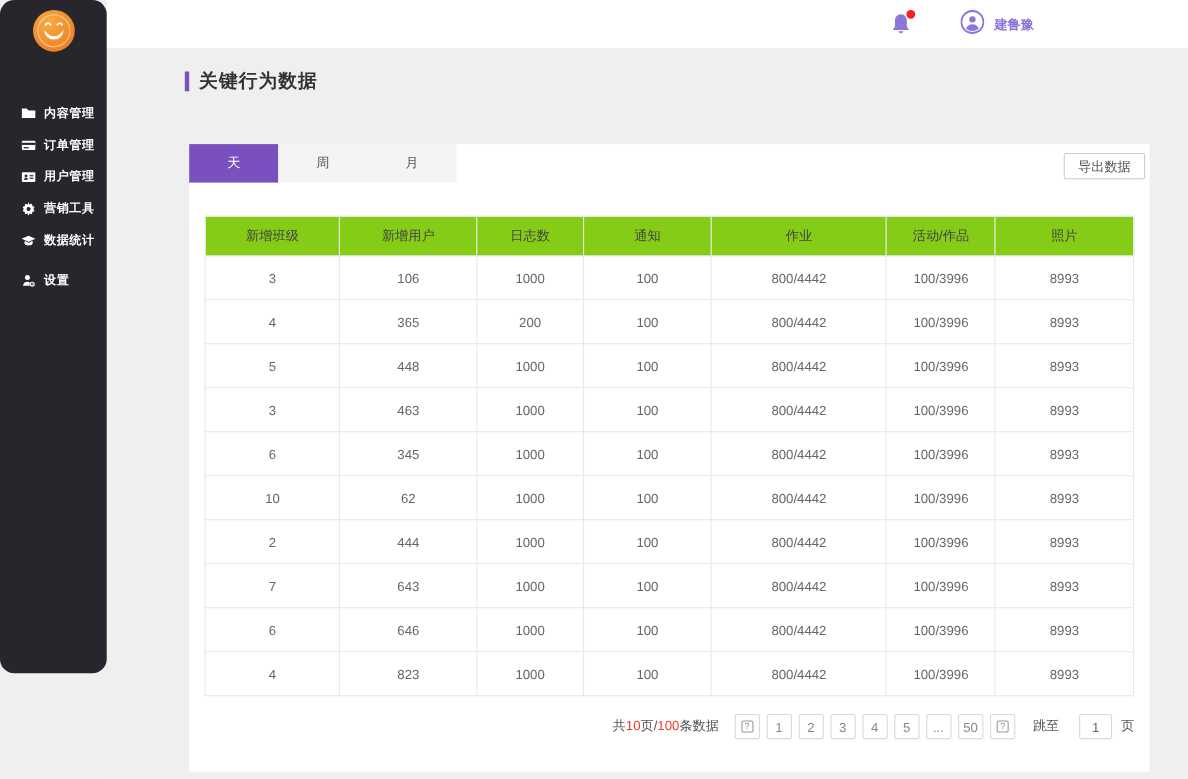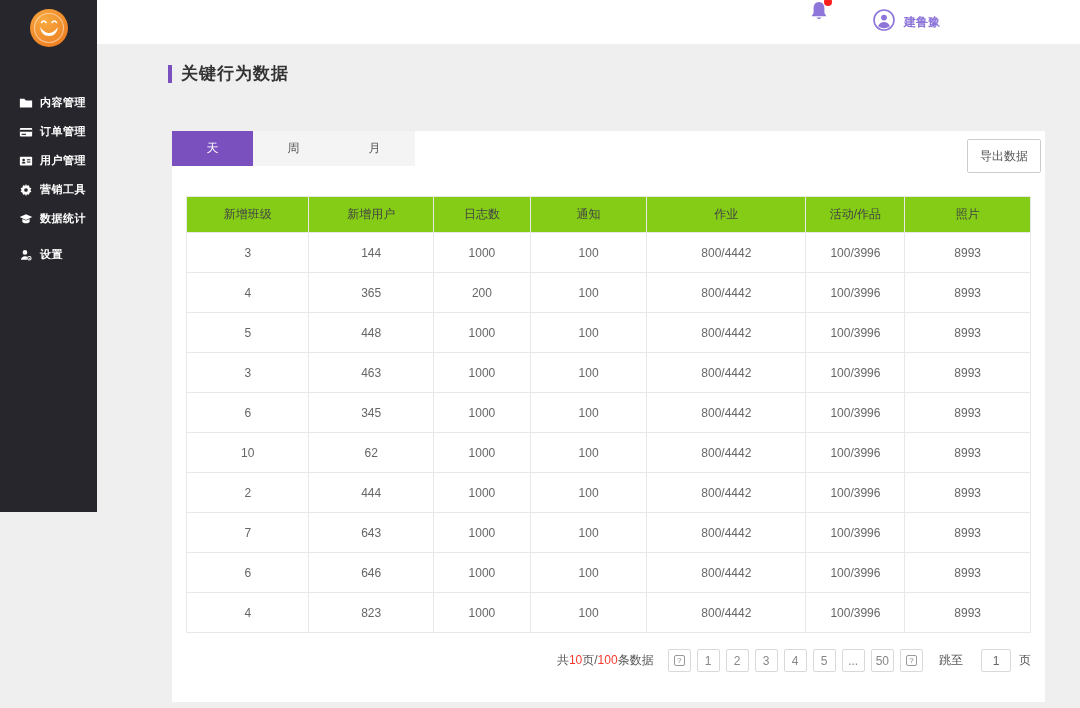--- a/index.html
+++ b/index.html
@@ -1,48 +1,48 @@
 <!DOCTYPE html>
 <html><head>
 <meta charset="utf-8">
 <style>
   * { margin:0; padding:0; box-sizing:border-box; }
   html,body { width:1080px; height:708px; overflow:hidden; }
   body { font-family:"Liberation Sans","DejaVu Sans",sans-serif; background:#efefef; position:relative; }
 
   
-  .sidebar { position:absolute; left:0; top:0; width:97px; height:512px; background:#26262c; z-index:5; }
+  .sidebar { position:absolute; left:0; top:0; width:97px; height:612px; background:#26262c; z-index:5;border-radius:13px; }
   .logo { width:40px; height:40px; margin:8px auto 0; cursor:pointer; }
   .menu { margin-top:40px; }
   .menu-item { display:flex; align-items:center; height:29px; padding-left:18px; cursor:pointer; }
   .menu-item:last-child { margin-top:7px; }
   .menu-icon { width:15px; height:15px; display:inline-flex; align-items:center; justify-content:center; margin-right:7px; }
   .menu-icon svg { width:14px; height:14px; display:block; }
   .menu-label { color:#ffffff; font-size:11px; font-weight:700; letter-spacing:.5px; white-space:nowrap; }
 
   
-  .topbar { position:absolute; left:97px; top:0; width:983px; height:44px; background:#ffffff; display:flex; justify-content:flex-end; padding-right:140px; }
+  .topbar { position:absolute; left:97px; top:0; width:983px; height:44px; background:#ffffff; display:flex; align-items:center; justify-content:flex-end; padding-right:140px; }
   .bell-wrap { position:relative; width:22px; height:22px; margin-right:42px; cursor:pointer; }
   .bell-dot { position:absolute; right:-1px; top:-2px; width:8px; height:8px; border-radius:50%; background:#fa1e1e; }
   .user-wrap { display:flex; align-items:center; cursor:pointer; }
   .user-wrap svg { margin-right:9px; }
   .username { font-size:12px; color:#8d75d9; font-weight:700; }
 
   
   .content { position:absolute; left:97px; top:44px; width:983px; height:664px; background:#efefef; }
   .page-title-row { position:absolute; left:71px; top:18px; display:flex; align-items:center; }
   .title-accent { width:4px; height:18px; background:#7a4fbe; margin-right:9px; }
   .page-title { font-size:17px; font-weight:700; color:#333333; letter-spacing:1px; }
 
   .card { position:absolute; left:75px; top:87px; width:873px; height:571px; background:#ffffff; }
   .tabbar { position:relative; height:35px; }
   .tabs { display:flex; width:243px; height:35px; }
   .tab { width:81px; height:35px; display:flex; align-items:center; justify-content:center; font-size:12px; color:#555; background:#f4f4f4; cursor:pointer; }
   .tab.active { background:#7a4fbe; color:#ffffff; }
-  .export-btn { position:absolute; right:4px; top:8px; height:34px; padding:0 12px; background:#ffffff; border:1px solid #cccccc; border-radius:2px; font-size:12px; color:#555; cursor:pointer; font-family:inherit; }
+  .export-btn { position:absolute; right:4px; top:8px; height:24px; padding:0 12px; background:#ffffff; border:1px solid #cccccc; border-radius:2px; font-size:12px; color:#555; cursor:pointer; font-family:inherit; }
 
   .table-wrap { padding:30px 14px 0; }
   table { border-collapse:collapse; width:100%; table-layout:fixed; }
   th, td { border:1px solid #e8e8e8; text-align:center; font-weight:400; }
   thead th { height:36px; background:#84cc16; font-size:12px; color:#444444; }
   tbody td { height:40px; font-size:12px; color:#666666; background:#ffffff; }
 
   
   .pagination { display:flex; align-items:center; justify-content:flex-end; margin-top:16px; font-size:12px; color:#555; }
   .pg-summary { margin-right:14px; }
@@ -191,21 +191,21 @@
               <th>日志数</th>
               <th>通知</th>
               <th>作业</th>
               <th>活动/作品</th>
               <th>照片</th>
             </tr>
           </thead>
         <tbody id="tbody">
             <tr>
               <td>3</td>
-              <td>144</td>
+              <td>106</td>
               <td>1000</td>
               <td>100</td>
               <td>800/4442</td>
               <td>100/3996</td>
               <td>8993</td>
             </tr>
             <tr>
               <td>4</td>
               <td>365</td>
               <td>200</td>

